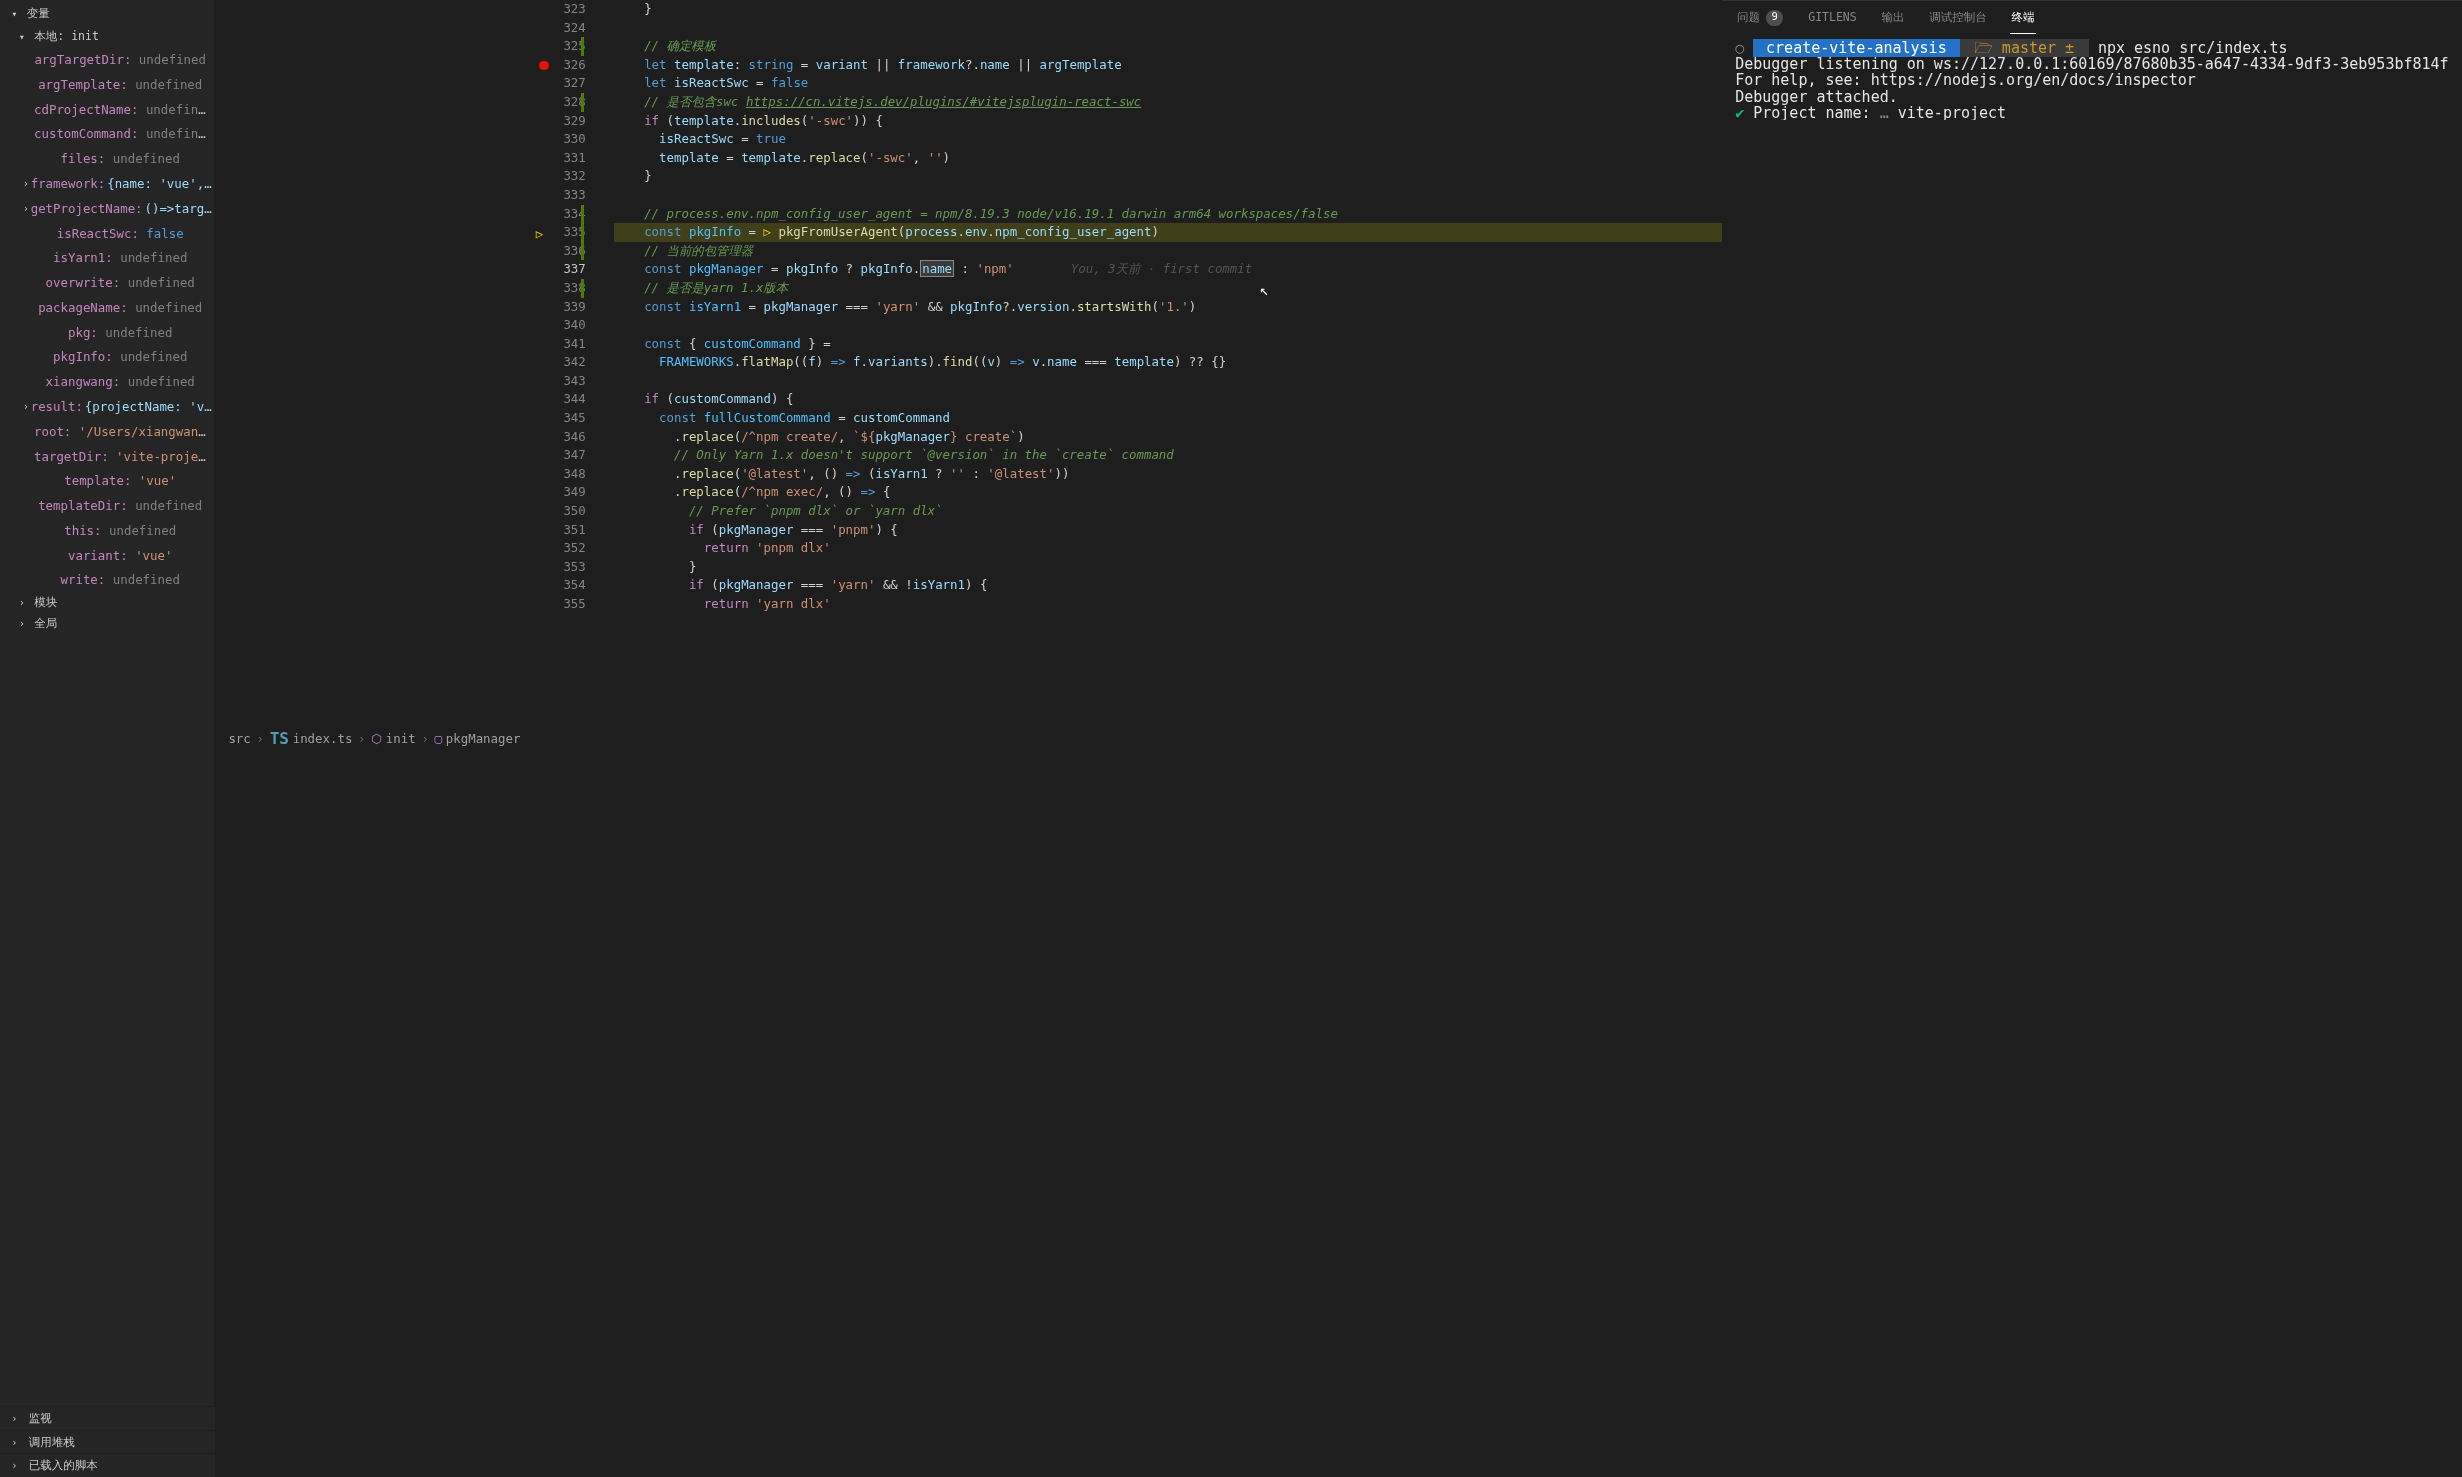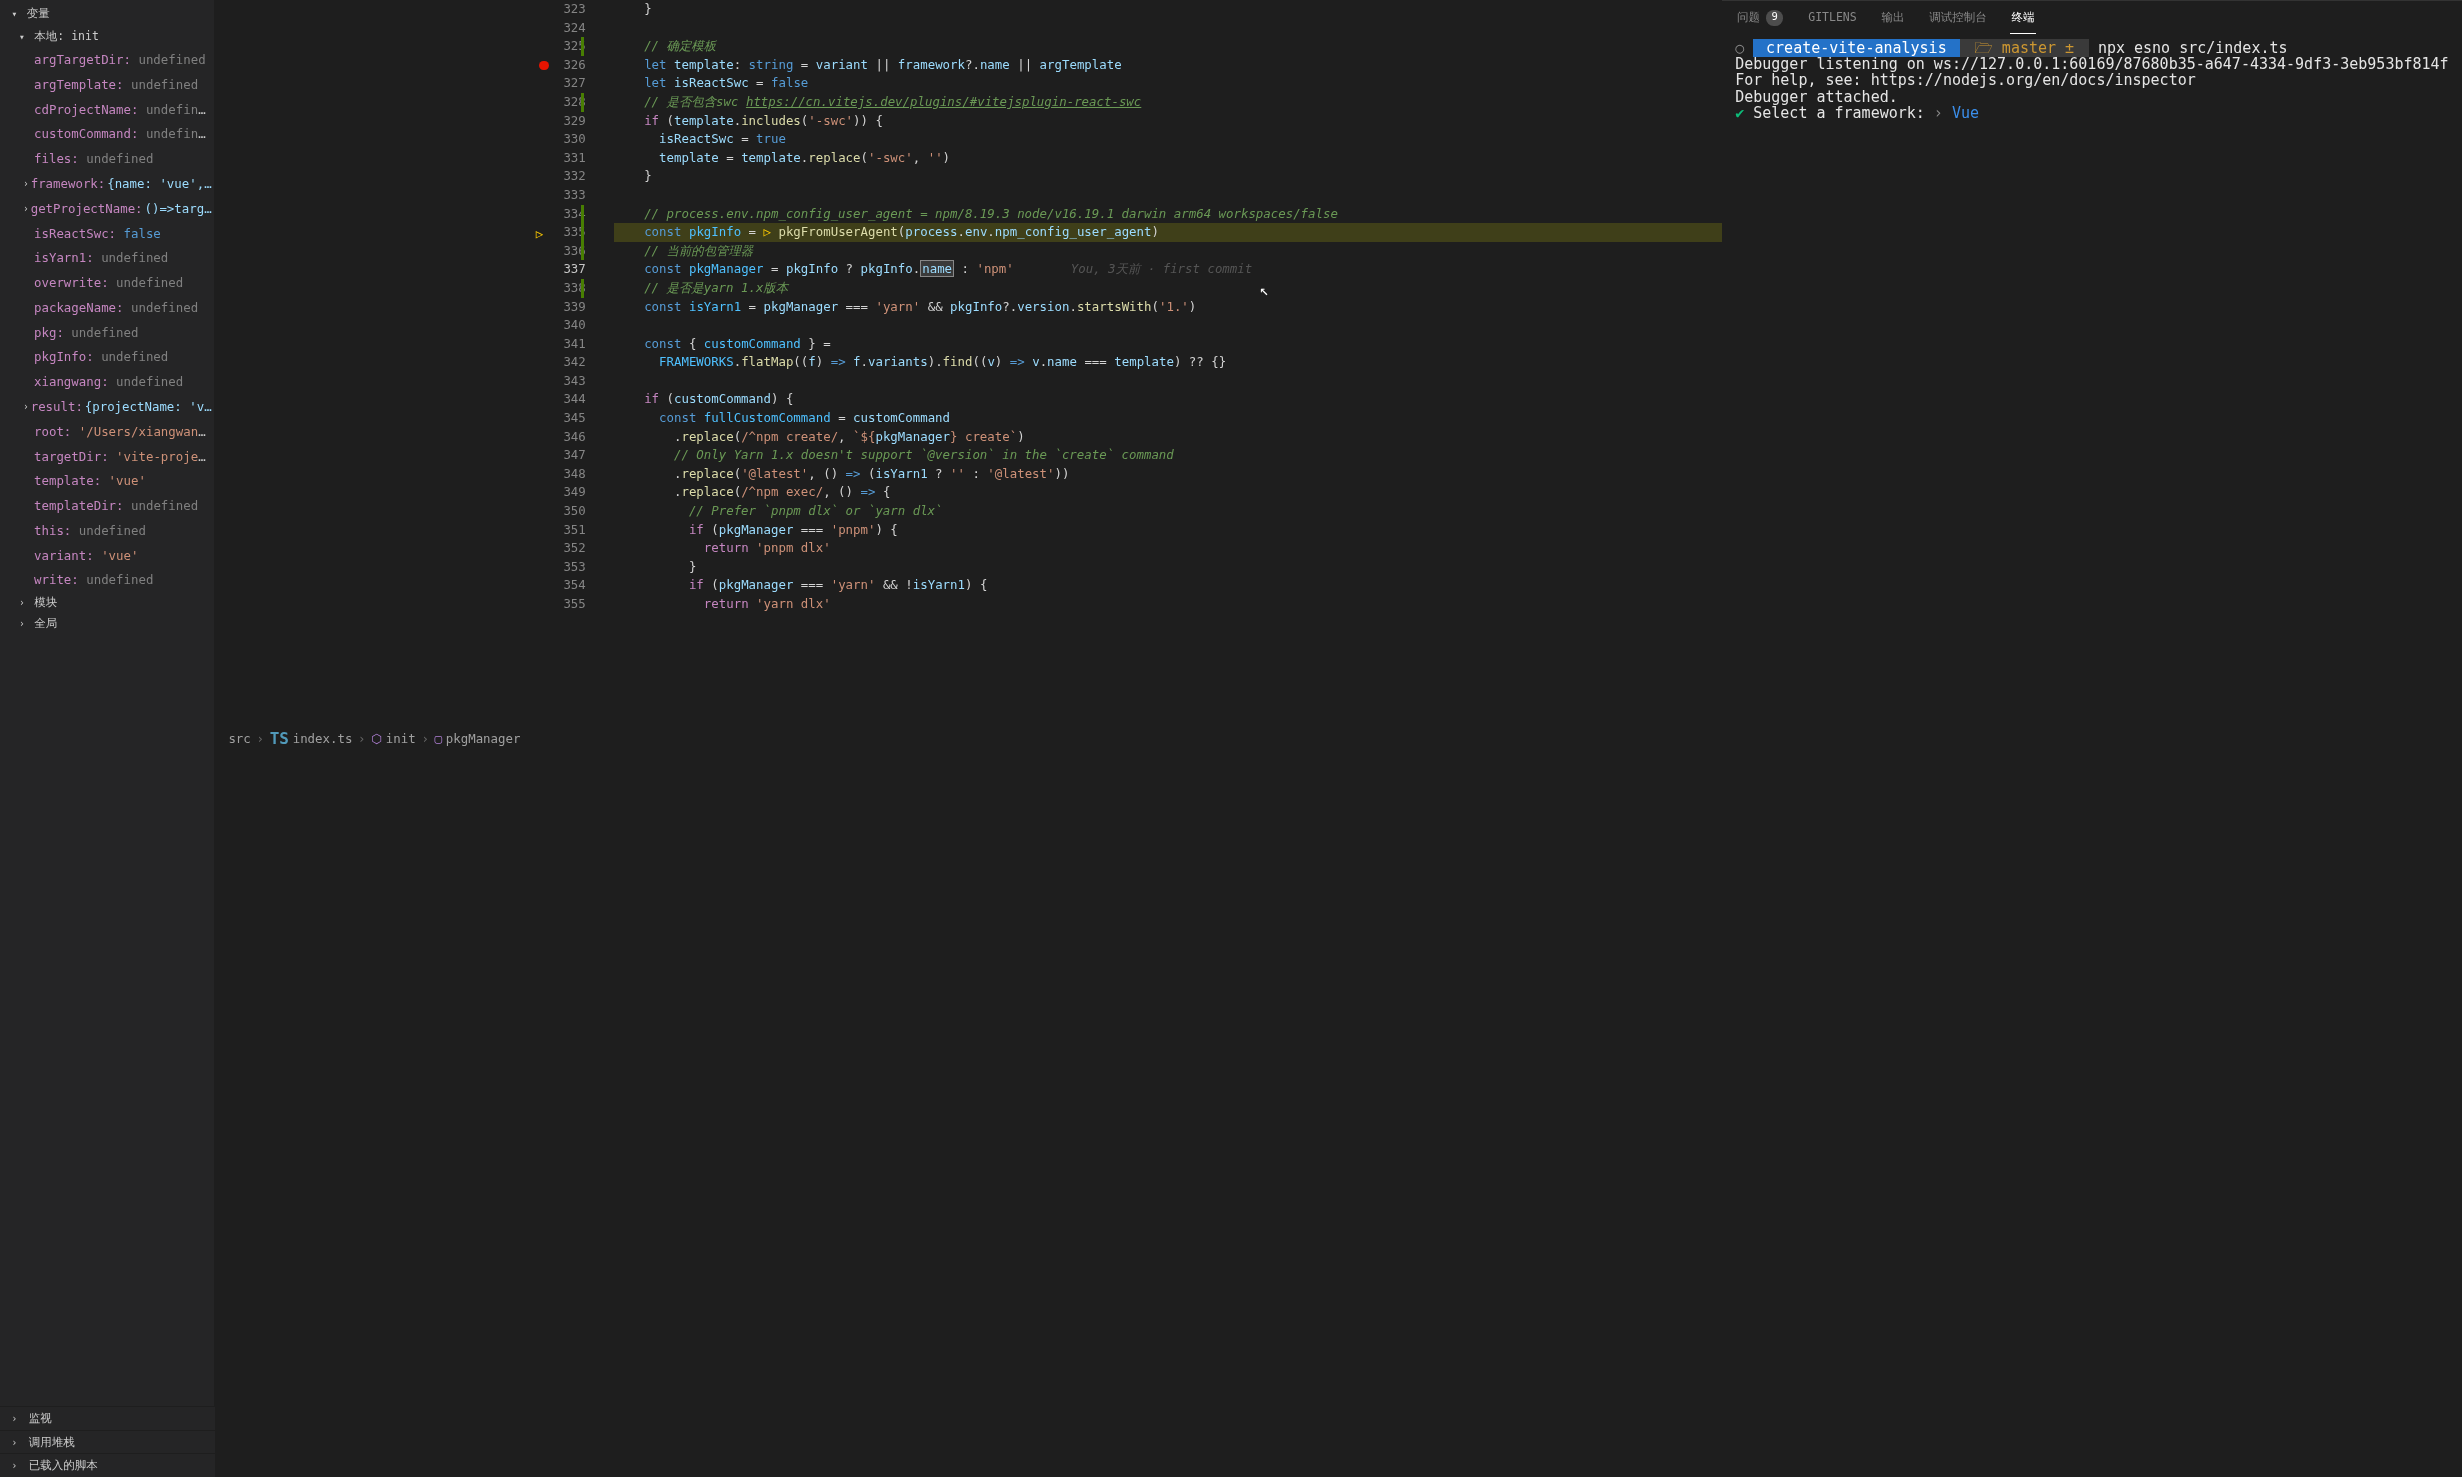--- a/index.html
+++ b/index.html
@@ -40,20 +40,21 @@
 }
 .sidebar-item {
   padding: 1.9px 7.6px 1.9px 34px;
   font-size: 12.4px;
   color: #cccccc;
   white-space: nowrap;
   overflow: hidden;
   text-overflow: ellipsis;
   line-height: 21px;
   cursor: pointer;
+  text-align: center;
 }
 .sidebar-item.expandable { padding-left: 23px; display: flex; align-items: center; gap: 1.9px; }
 .var-name { color: #c586c0; }
 .var-undefined { color: #808080; }
 .var-string { color: #ce9178; }
 .var-bool { color: #569cd6; }
 .var-object { color: #9cdcfe; }
 .chevron { display: inline-block; width: 11.5px; color: #cccccc; font-size: 9.6px; }
 .bottom-sections {
   position: absolute;
@@ -359,20 +360,21 @@
           </div>
         </div>
       <div class="terminal-content">
         <div class="term-line"><span style="color:#888">○</span> <span class="term-prompt-seg1"> create-vite-analysis </span><span class="term-prompt-seg2"> 🗁 master ± </span> <span class="term-white">npx esno src/index.ts</span></div>
         <div id="term-lines">
             <div class="term-line term-white">Debugger listening on ws://127.0.0.1:60169/87680b35-a647-4334-9df3-3eb953bf814f</div>
             <div class="term-line term-white">For help, see: https://nodejs.org/en/docs/inspector</div>
             <div class="term-line term-white">Debugger attached.</div>
           </div>
         <div id="term-prompts">
+            <div class="term-line"><span class="term-green">✔</span> <span class="term-white">Project name:</span> <span class="term-dim">…</span> <span class="term-white">vite-project</span></div>
             <div class="term-line"><span class="term-green">✔</span> <span class="term-white">Select a framework:</span> <span class="term-dim">›</span> <span class="term-cyan">Vue</span></div>
             <div class="term-line"><span class="term-green">✔</span> <span class="term-white">Select a variant:</span> <span class="term-dim">›</span> <span class="term-yellow">JavaScript</span></div>
           </div>
         <div class="term-line"><span class="cursor-block"></span></div>
       </div>
     </div>
   </div>
 </div>
 
 

